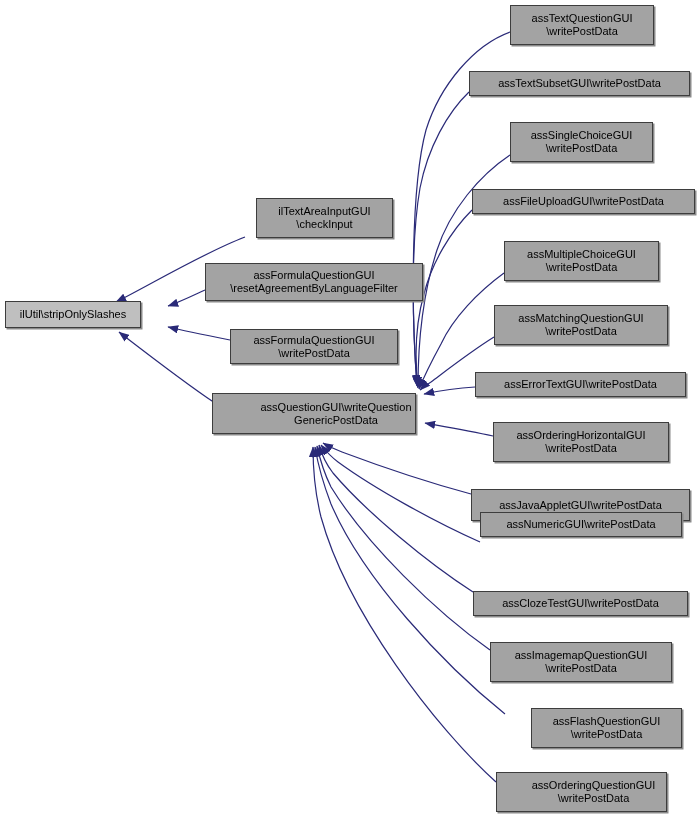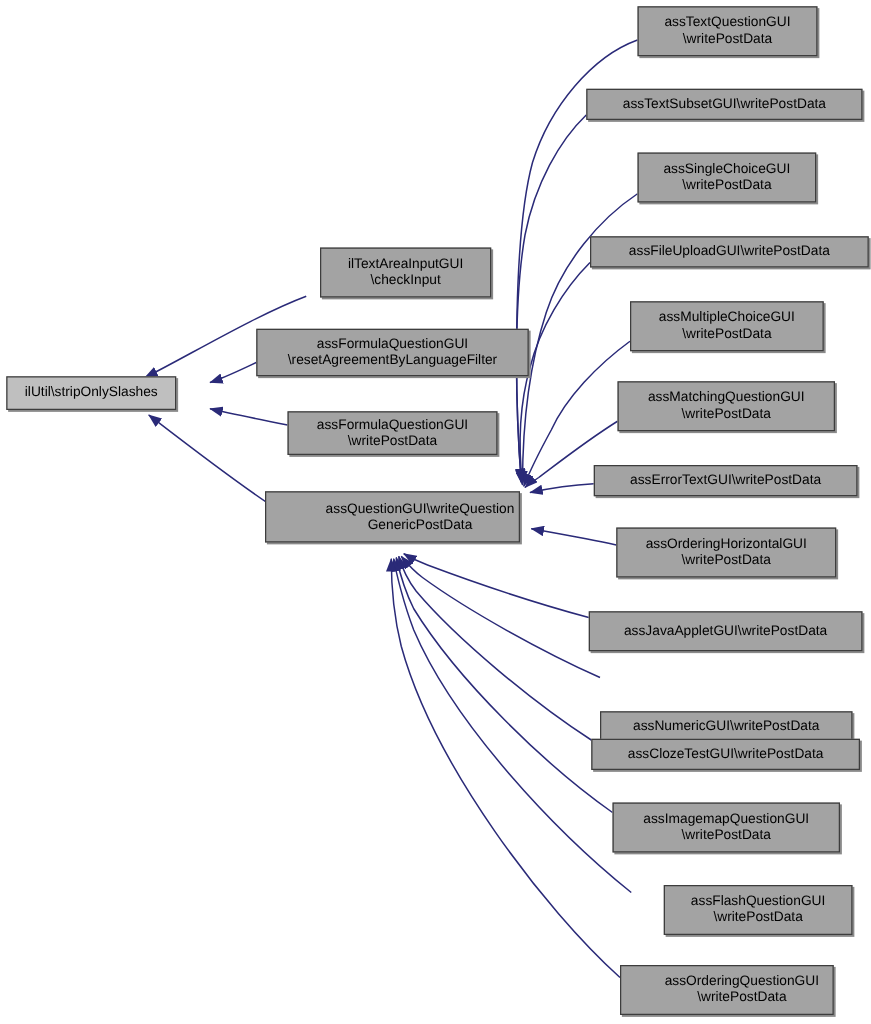--- a/index.html
+++ b/index.html
@@ -102,21 +102,21 @@
 \writePostData</span></div>
       <div class="node" style="left: 472px; top: 189px; width: 223px; height: 25px;"><span class="node-label">assFileUploadGUI\writePostData</span></div>
       <div class="node" style="left: 504px; top: 241px; width: 155px; height: 40px;"><span class="node-label">assMultipleChoiceGUI
 \writePostData</span></div>
       <div class="node" style="left: 494px; top: 305px; width: 174px; height: 40px;"><span class="node-label">assMatchingQuestionGUI
 \writePostData</span></div>
       <div class="node" style="left: 475px; top: 372px; width: 211px; height: 25px;"><span class="node-label">assErrorTextGUI\writePostData</span></div>
       <div class="node" style="left: 493px; top: 422px; width: 176px; height: 40px;"><span class="node-label">assOrderingHorizontalGUI
 \writePostData</span></div>
       <div class="node" style="left: 471px; top: 489px; width: 219px; height: 32px;"><span class="node-label">assJavaAppletGUI\writePostData</span></div>
-      <div class="node" style="left: 480px; top: 569px; width: 202px; height: 25px;"><span class="node-label">assNumericGUI\writePostData</span></div>
+      <div class="node" style="left: 480px; top: 512px; width: 202px; height: 25px;"><span class="node-label">assNumericGUI\writePostData</span></div>
       <div class="node" style="left: 473px; top: 591px; width: 215px; height: 25px;"><span class="node-label">assClozeTestGUI\writePostData</span></div>
       <div class="node" style="left: 490px; top: 642px; width: 182px; height: 40px;"><span class="node-label">assImagemapQuestionGUI
 \writePostData</span></div>
       <div class="node" style="left: 531px; top: 708px; width: 151px; height: 40px;"><span class="node-label">assFlashQuestionGUI
 \writePostData</span></div>
       <div class="node" style="left: 496px; top: 772px; width: 171px; height: 40px; padding-left: 24px;"><span class="node-label">assOrderingQuestionGUI
 \writePostData</span></div>
     </div>
 
 </div>

